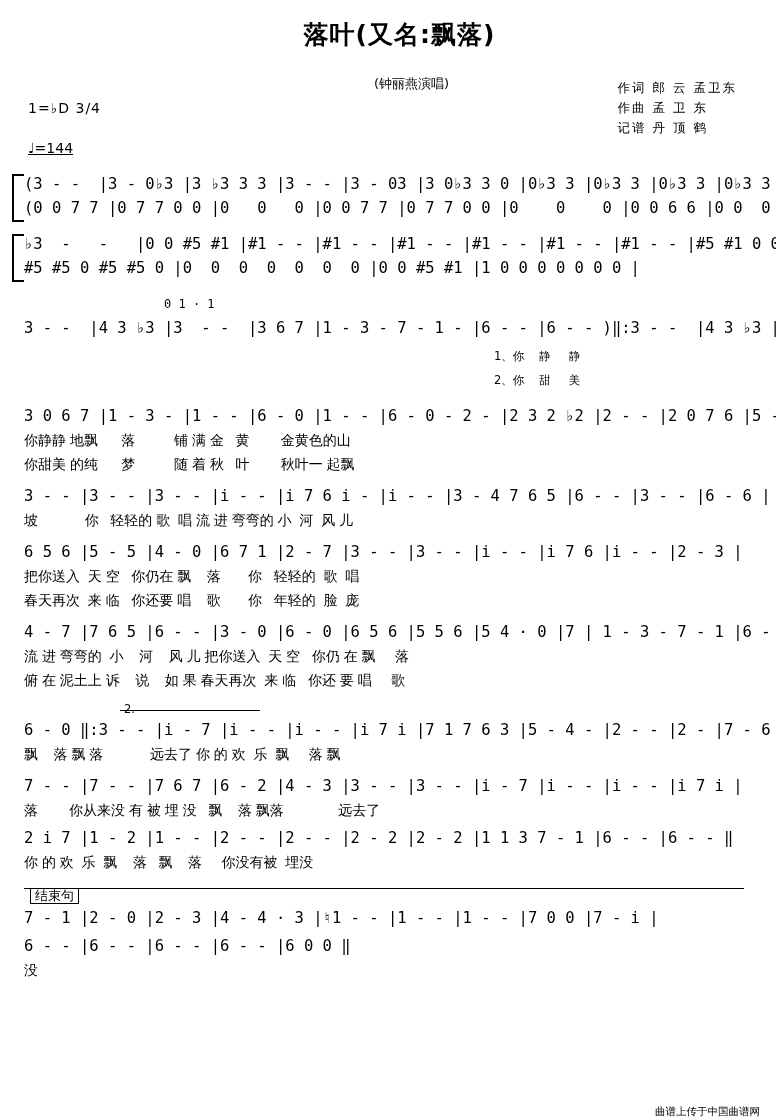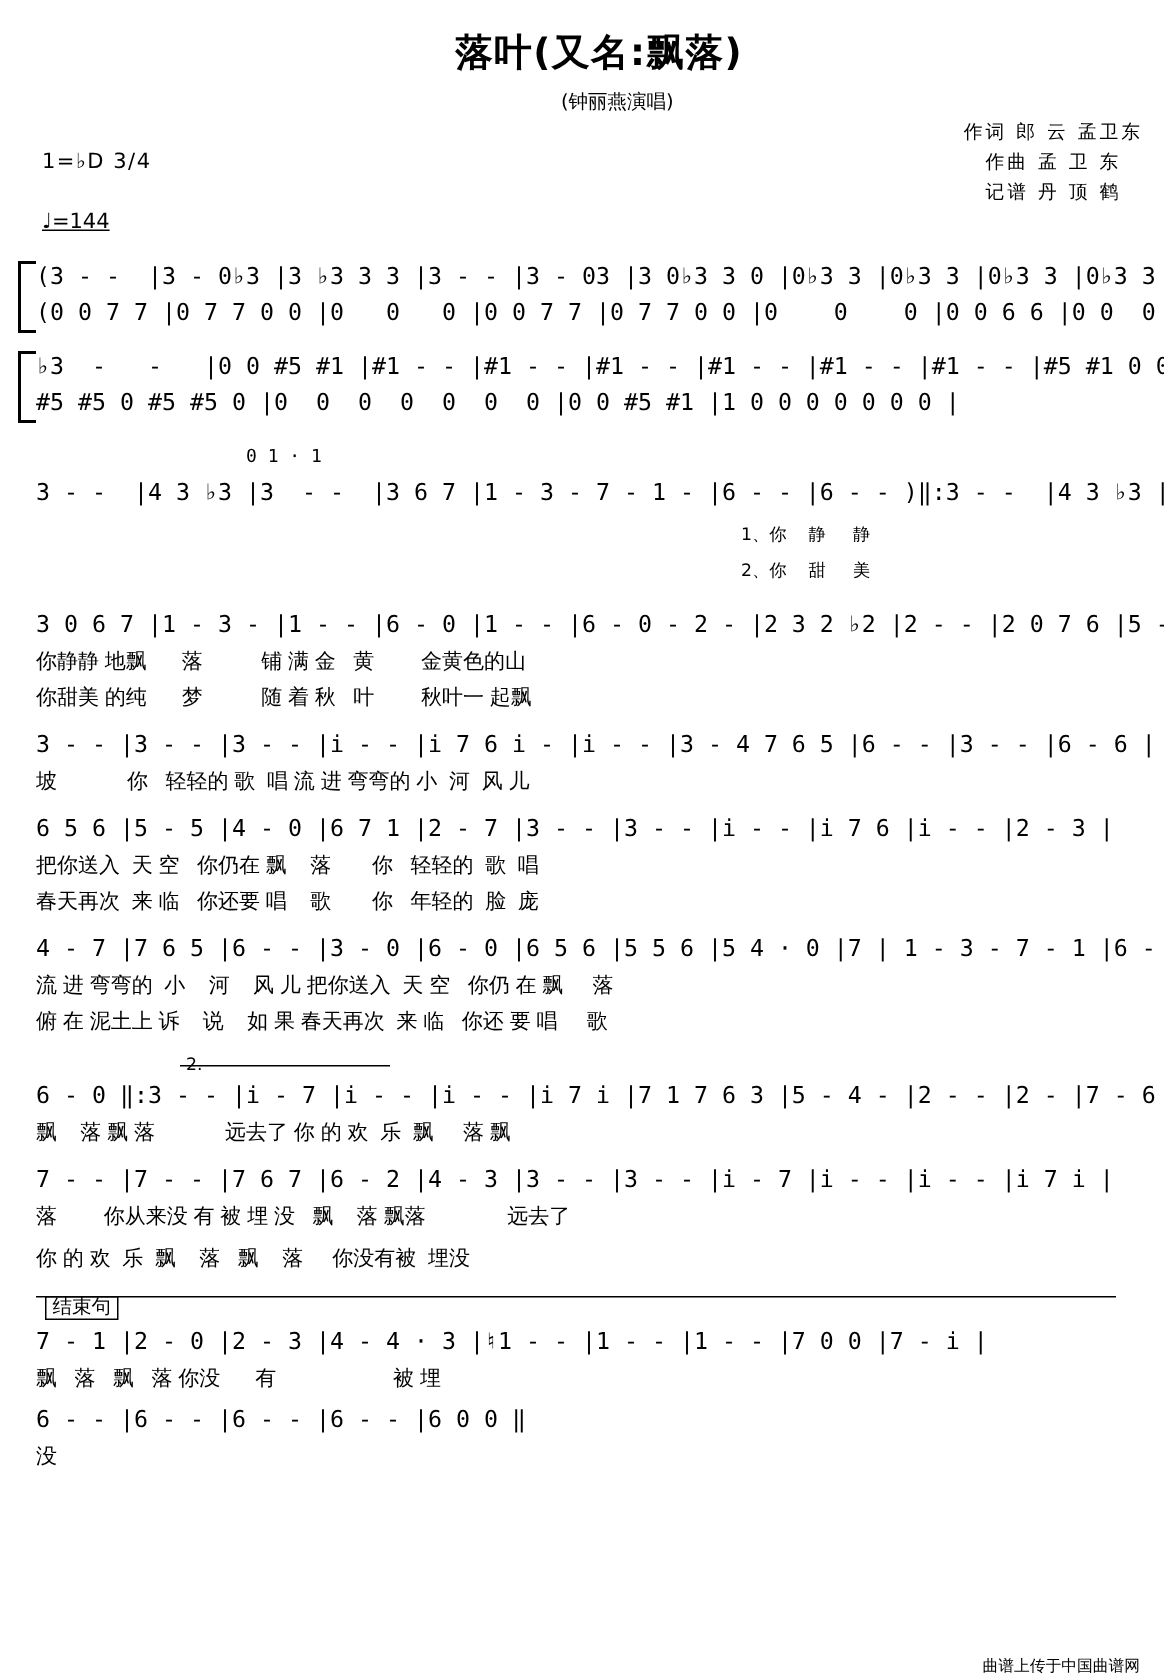--- a/index.html
+++ b/index.html
@@ -28,31 +28,31 @@
     font-size: 25px;
     font-weight: bold;
     letter-spacing: 1px;
     margin-top: 18px;
     font-family: "DejaVu Sans", sans-serif;
     padding-left: 23px;
   }
   .subtitle {
     text-align: center;
     font-size: 13px;
-    margin-top: 8px;
+    margin-top: 24px;
     font-family: "DejaVu Sans", sans-serif;
     padding-left: 47px;
   }
   .credits {
     position: absolute;
     top: 60px;
-    right: 14px;
+    right: 39px;
     font-size: 12.5px;
     line-height: 20px;
-    text-align: center;
+    text-align: left;
     font-family: "DejaVu Sans", sans-serif;
     letter-spacing: 2px;
   }
   .keyblock {
     position: absolute;
     left: 28px;
     top: 82px;
     font-size: 14px;
     font-family: "DejaVu Sans", sans-serif;
   }
@@ -220,32 +220,32 @@
     <div class="gap8"></div>
 
     <div class="blk">
       <div class="ln notes">7 - - |7 - - |7 6 7 |6 - 2 |4 - 3 |3 - - |3 - - |i - 7 |i - - |i - - |i 7 i |</div>
       <div class="ln lyr">落        你从来没 有 被 埋 没   飘    落 飘落              远去了</div>
     </div>
 
     <div class="gap4"></div>
 
     <div class="blk">
+      <div class="ln notes">2 i 7 |1 - 2 |1 - - |2 - - |2 - - |2 - 2 |2 - 2 |1 1 3 7 - 1 |6 - - |6 - - ‖</div>
       <div class="ln lyr">你 的 欢  乐  飘    落   飘    落     你没有被  埋没</div>
     </div>
 
     <div class="gap12"></div>
 
     <div class="blk">
       <div class="ln" style="height:20px;line-height:20px;position:relative;">
         <span class="hr-short" style="left:0px;width:720px;top:2px;"></span>
         <span class="endbox" style="position:absolute;left:6px;top:2px;">结束句</span>
       </div>
       <div class="ln notes">7 - 1 |2 - 0 |2 - 3 |4 - 4 · 3 |♮1 - - |1 - - |1 - - |7 0 0 |7 - i |</div>
-      <div class="ln lyr">飘   落   飘   落 你没      有                    被 埋</div>
       <div class="gap4"></div>
       <div class="ln notes">6 - - |6 - - |6 - - |6 - - |6 0 0 ‖</div>
       <div class="ln lyr">没</div>
     </div>
 
   </div>
 
   <div class="footer">
     <div>曲谱上传于中国曲谱网</div>
     <div class="url">HTTP://GUPU.HAOQI.NET</div>

